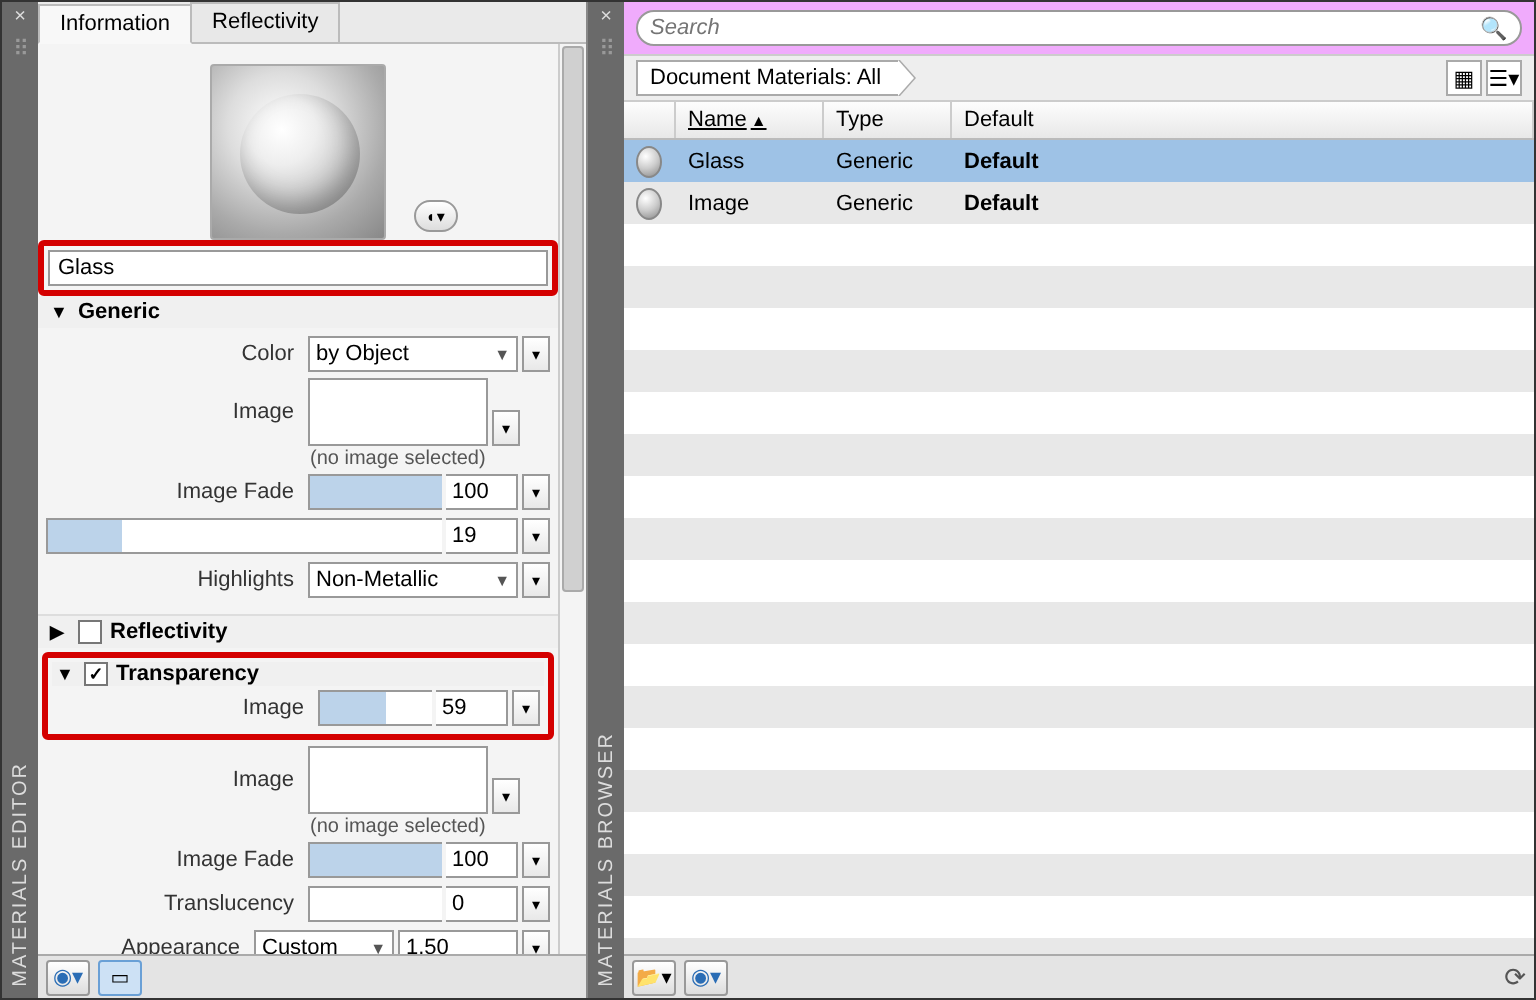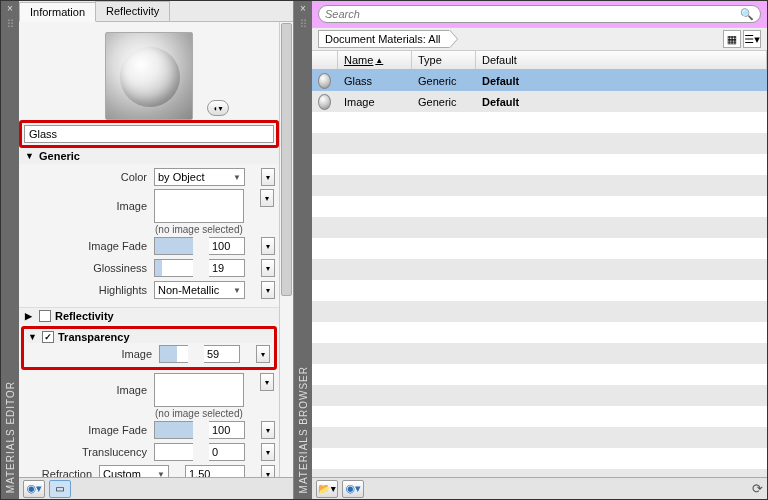--- a/index.html
+++ b/index.html
@@ -20,21 +20,21 @@
   .preview-ball { position:absolute; width:60px; height:60px; left:14px; top:14px; border-radius:50%; background: radial-gradient(circle at 35% 30%, #fff 0%, #eee 30%, #ccc 60%, #999 100%); box-shadow: inset -4px -6px 12px rgba(0,0,0,0.25);}
   .render-btn { position:absolute; right:50px; bottom:4px; width:22px; height:16px; border:1px solid #999; border-radius:8px; background:linear-gradient(#fff,#ddd); display:flex; align-items:center; justify-content:center; font-size:8px;}
   .name-row { padding:2px 6px; }
   .name-input { width:100%; height:18px; border:1px solid #999; padding:0 4px; background:#fff;}
   .red-box { border:3px solid #d40000; border-radius:3px; padding:2px; }
   .section-head { display:flex; align-items:center; gap:4px; padding:2px 6px; font-weight:bold; cursor:pointer; background:#f0f0f0;}
   .section-head .tri { font-size:9px; width:10px;}
   .section-body { padding:2px 4px 6px 4px;}
   .prop-row { display:flex; align-items:center; height:22px; gap:3px;}
   .prop-label { width:128px; text-align:right; padding-right:4px; color:#333;}
-  .prop-field { flex:1; display:flex; align-items:flex-start; gap:16px;}
+  .prop-field { flex:1; display:flex; align-items:flex-end; gap:2px;}
   .combo, .txt { height:18px; border:1px solid #999; background:#fff; padding:0 3px; }
   .combo { flex:1; display:flex; align-items:center; justify-content:space-between;}
   .combo .dd { font-size:8px; color:#555;}
   .mini-dd { width:14px; height:18px; border:1px solid #999; background:linear-gradient(#fff,#e8e8e8); display:flex; align-items:center; justify-content:center; font-size:8px;}
   .img-swatch { width:90px; height:34px; border:1px solid #999; background:#fff; }
   .no-img { font-size:10px; color:#555; padding-left:132px; }
   .slider { flex:1; height:18px; border:1px solid #999; background:#fff; position:relative; }
   .slider-fill { position:absolute; left:0; top:0; bottom:0; background:#bcd3ea; }
   .slider-val { width:36px; height:18px; border:1px solid #999; border-left:none; background:#fff; padding:0 3px; }
   .small-split .slider { border-right:none;}
@@ -133,21 +133,20 @@
               <div class="prop-label">Image Fade</div>
               <div class="prop-field small-split">
                 <div class="slider">
                     <div class="slider-fill" style="width:100%"></div>
                   </div>
                 <input class="slider-val" value="100" style="">
                 <div class="mini-dd">▾</div>
               </div>
             </div>
             <div class="prop-row">
-              <div class="prop-label">Glossiness</div>
               <div class="prop-field small-split">
                 <div class="slider">
                     <div class="slider-fill" style="width:19%"></div>
                   </div>
                 <input class="slider-val" value="19" style="">
                 <div class="mini-dd">▾</div>
               </div>
             </div>
             <div class="prop-row">
               <div class="prop-label">Highlights</div>
@@ -207,21 +206,21 @@
               <div class="prop-label">Translucency</div>
               <div class="prop-field small-split">
                 <div class="slider">
                     <div class="slider-fill" style="width:0%"></div>
                   </div>
                 <input class="slider-val" value="0" style="">
                 <div class="mini-dd">▾</div>
               </div>
             </div>
             <div class="prop-row">
-              <div class="prop-label">Refraction</div>
+              <div class="prop-label">Appearance</div>
               <div class="prop-field">
                 <div class="combo" style="flex:0 0 70px">
                     <span>Custom</span>
                     <span class="dd">▼</span>
                   </div>
                 <input class="txt" style="width: 60px;" value="1.50">
                 <div class="mini-dd">▾</div>
               </div>
             </div>
           </div>

